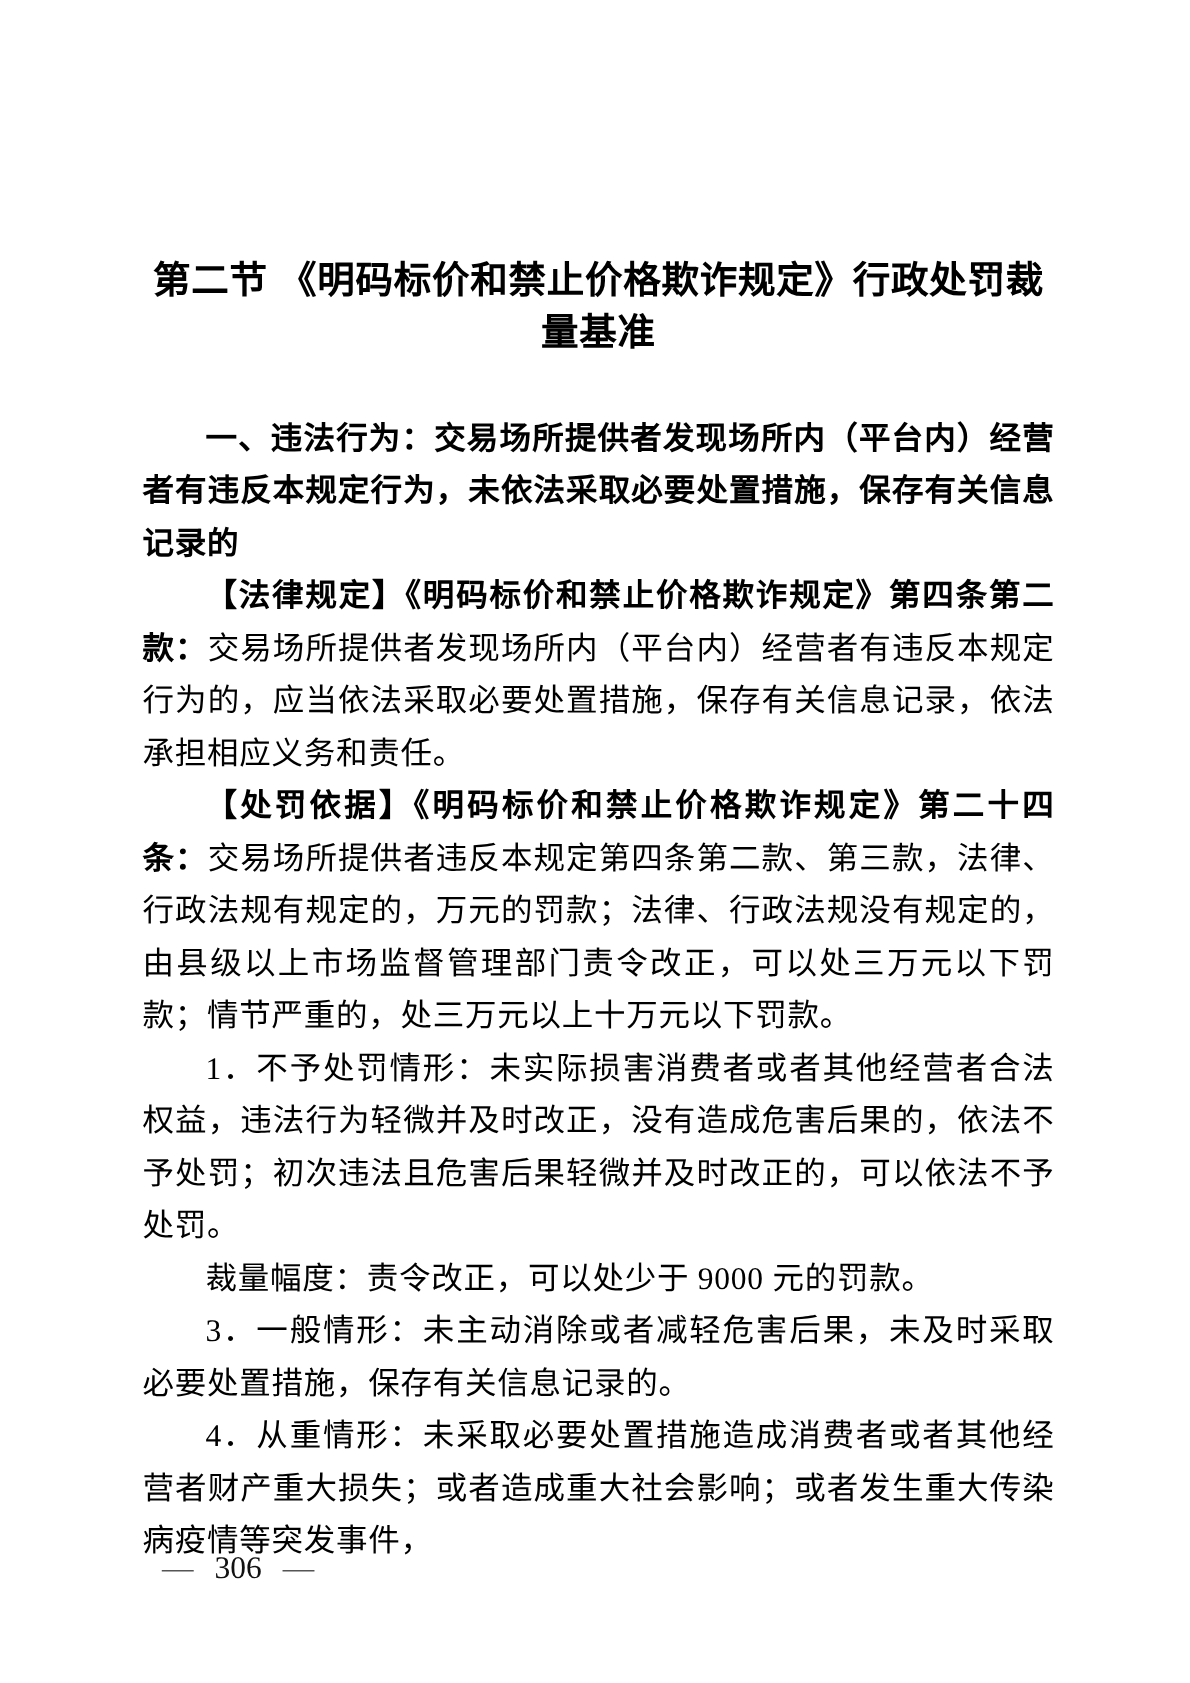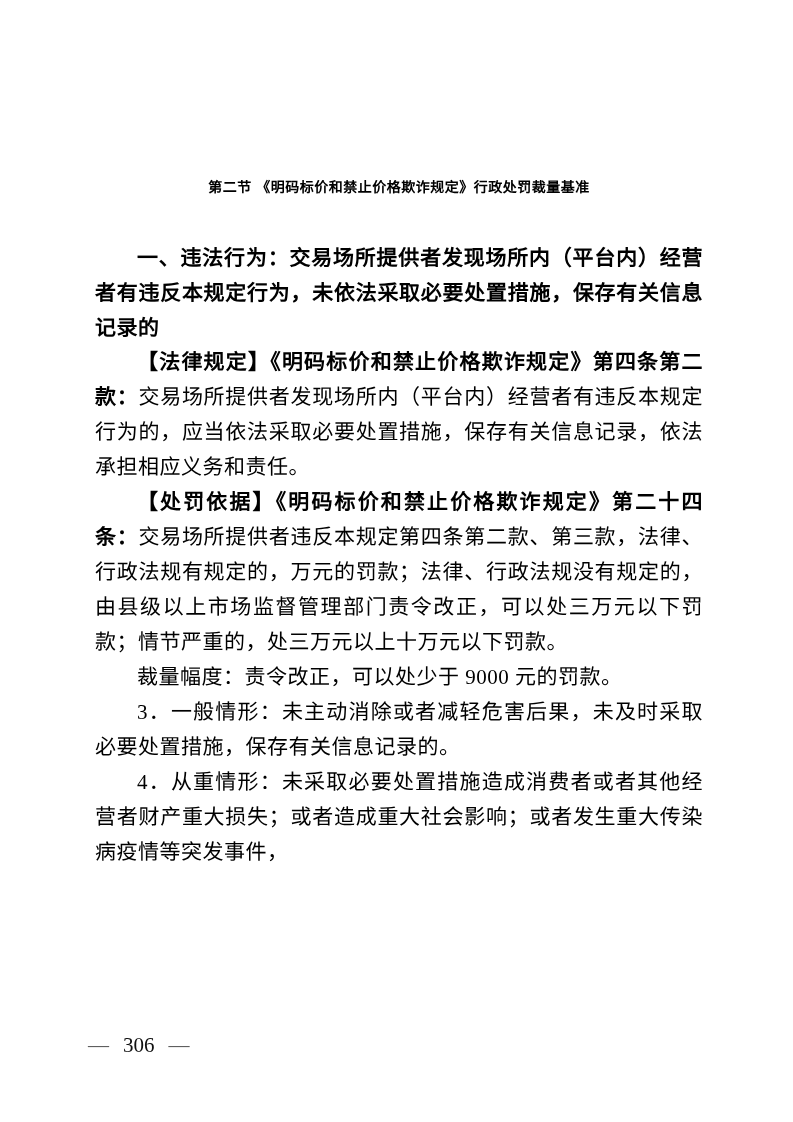--- a/index.html
+++ b/index.html
@@ -18,21 +18,21 @@
   .content {
     position: absolute;
     left: 95px;
     top: 170px;
     width: 608px;
   }
   .doc-title {
     margin: 0 0 35px 0;
     font-family: "Liberation Sans", sans-serif;
     font-weight: bold;
-    font-size: 14px;
+    font-size: 25px;
     line-height: 35px;
     text-align: center;
     letter-spacing: 0.5px;
   }
   .para {
     margin: 0;
     font-family: "Liberation Serif", serif;
     font-size: 21px;
     line-height: 35px;
     text-align: justify;
@@ -41,21 +41,21 @@
   }
   .para.bold-sans {
     font-family: "Liberation Sans", sans-serif;
     font-weight: bold;
   }
   .para .label {
     font-weight: bold;
   }
   .footer {
     position: absolute;
-    left: 88px;
+    left: 108px;
     top: 1028px;
     font-family: "Liberation Serif", serif;
     font-size: 21px;
     line-height: 35px;
     white-space: nowrap;
   }
   .footer .dash {
     color: #555555;
   }
   .footer .num {
@@ -72,20 +72,21 @@
 
     <h1 class="doc-title">第二节 《明码标价和禁止价格欺诈规定》行政处罚裁量基准</h1>
 
     <p class="para bold-sans"><span>一、违法行为：</span><span>交易场所提供者发现场所内（平台内）经营者有违反本规定行为，未依法采取必要处置措施，保存有关信息记录的</span></p>
 
     <p class="para"><span class="label">【法律规定】《明码标价和禁止价格欺诈规定》第四条第二款：</span><span>交易场所提供者发现场所内（平台内）经营者有违反本规定行为的，应当依法采取必要处置措施，保存有关信息记录，依法承担相应义务和责任。</span></p>
 
     <p class="para"><span class="label">【处罚依据】《明码标价和禁止价格欺诈规定》第二十四条：</span><span>交易场所提供者违反本规定第四条第二款、第三款，法律、行政法规有规定的，万元的罚款；法律、行政法规没有规定的，由县级以上市场监督管理部门责令改正，可以处三万元以下罚款；情节严重的，处三万元以上十万元以下罚款。</span></p>
 
 
+    <p class="para"><span>1．不予处罚情形：未实际损害消费者或者其他经营者合法权益，违法行为轻微并及时改正，没有造成危害后果的，依法不予处罚；初次违法且危害后果轻微并及时改正的，可以依法不予处罚。</span></p>
 
 
     <p class="para"><span>裁量幅度：责令改正，可以处少于 9000 元的罚款。</span></p>
 
     <p class="para"><span>3．一般情形：未主动消除或者减轻危害后果，未及时采取必要处置措施，保存有关信息记录的。</span></p>
 
 
     <p class="para"><span>4．从重情形：未采取必要处置措施造成消费者或者其他经营者财产重大损失；或者造成重大社会影响；或者发生重大传染病疫情等突发事件，</span></p>
 
   </div>

